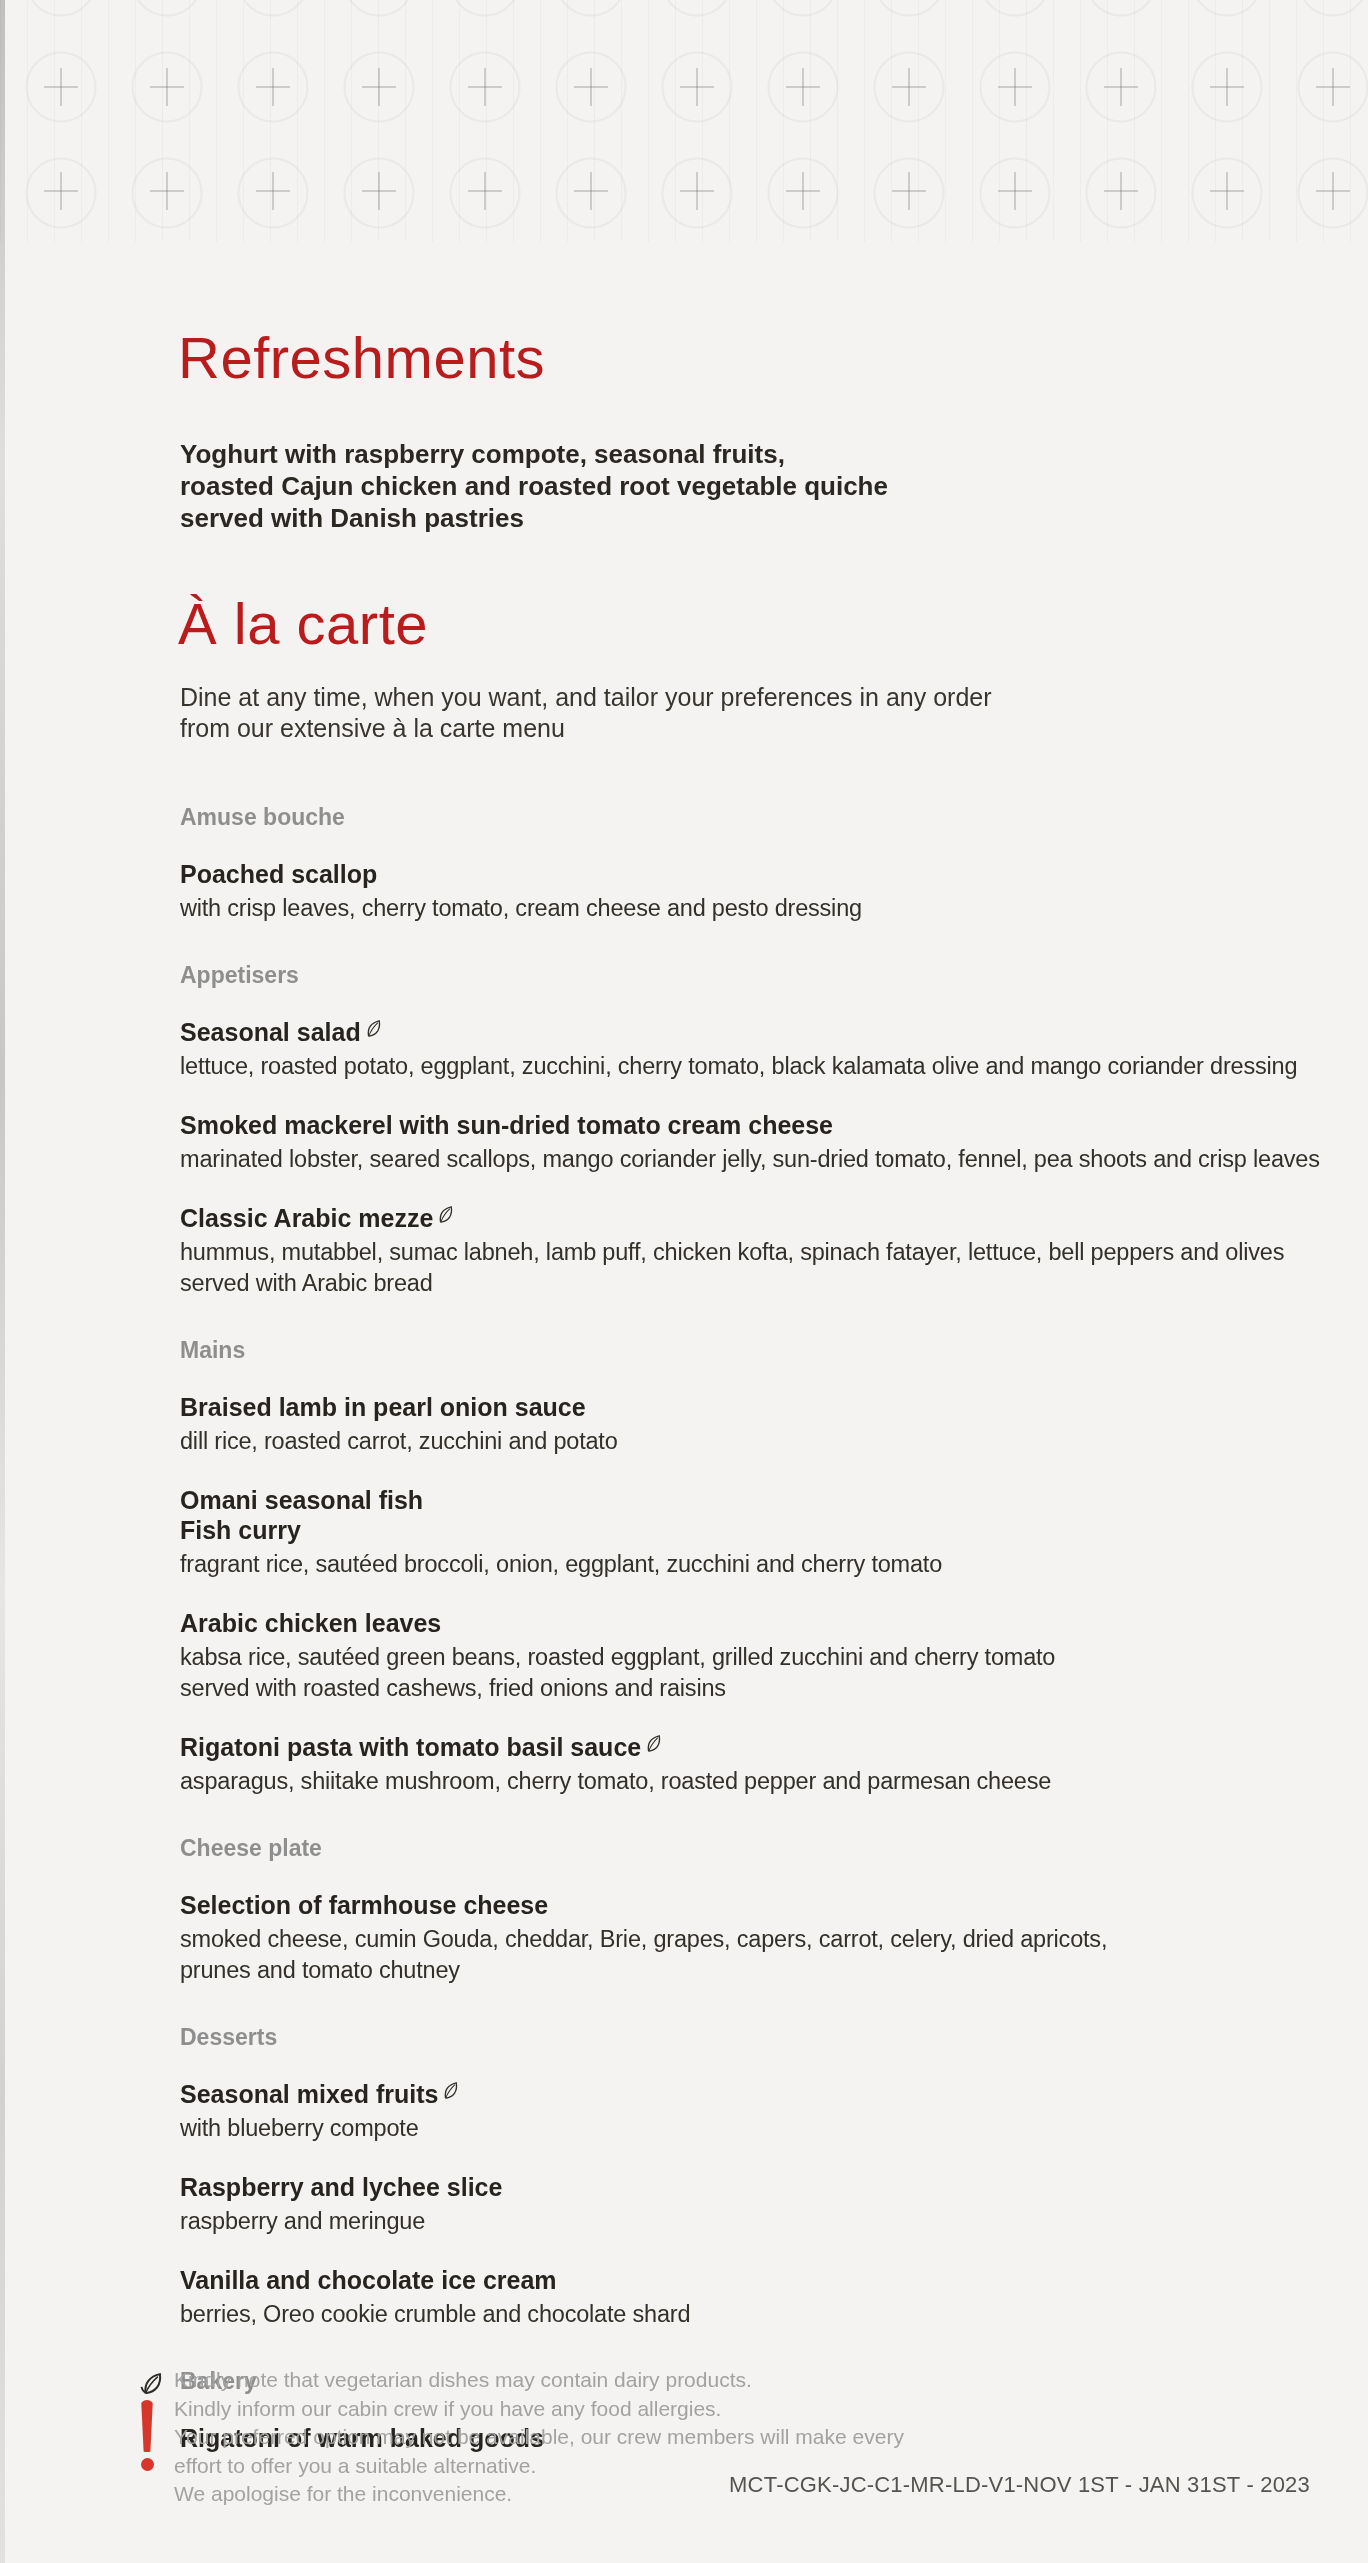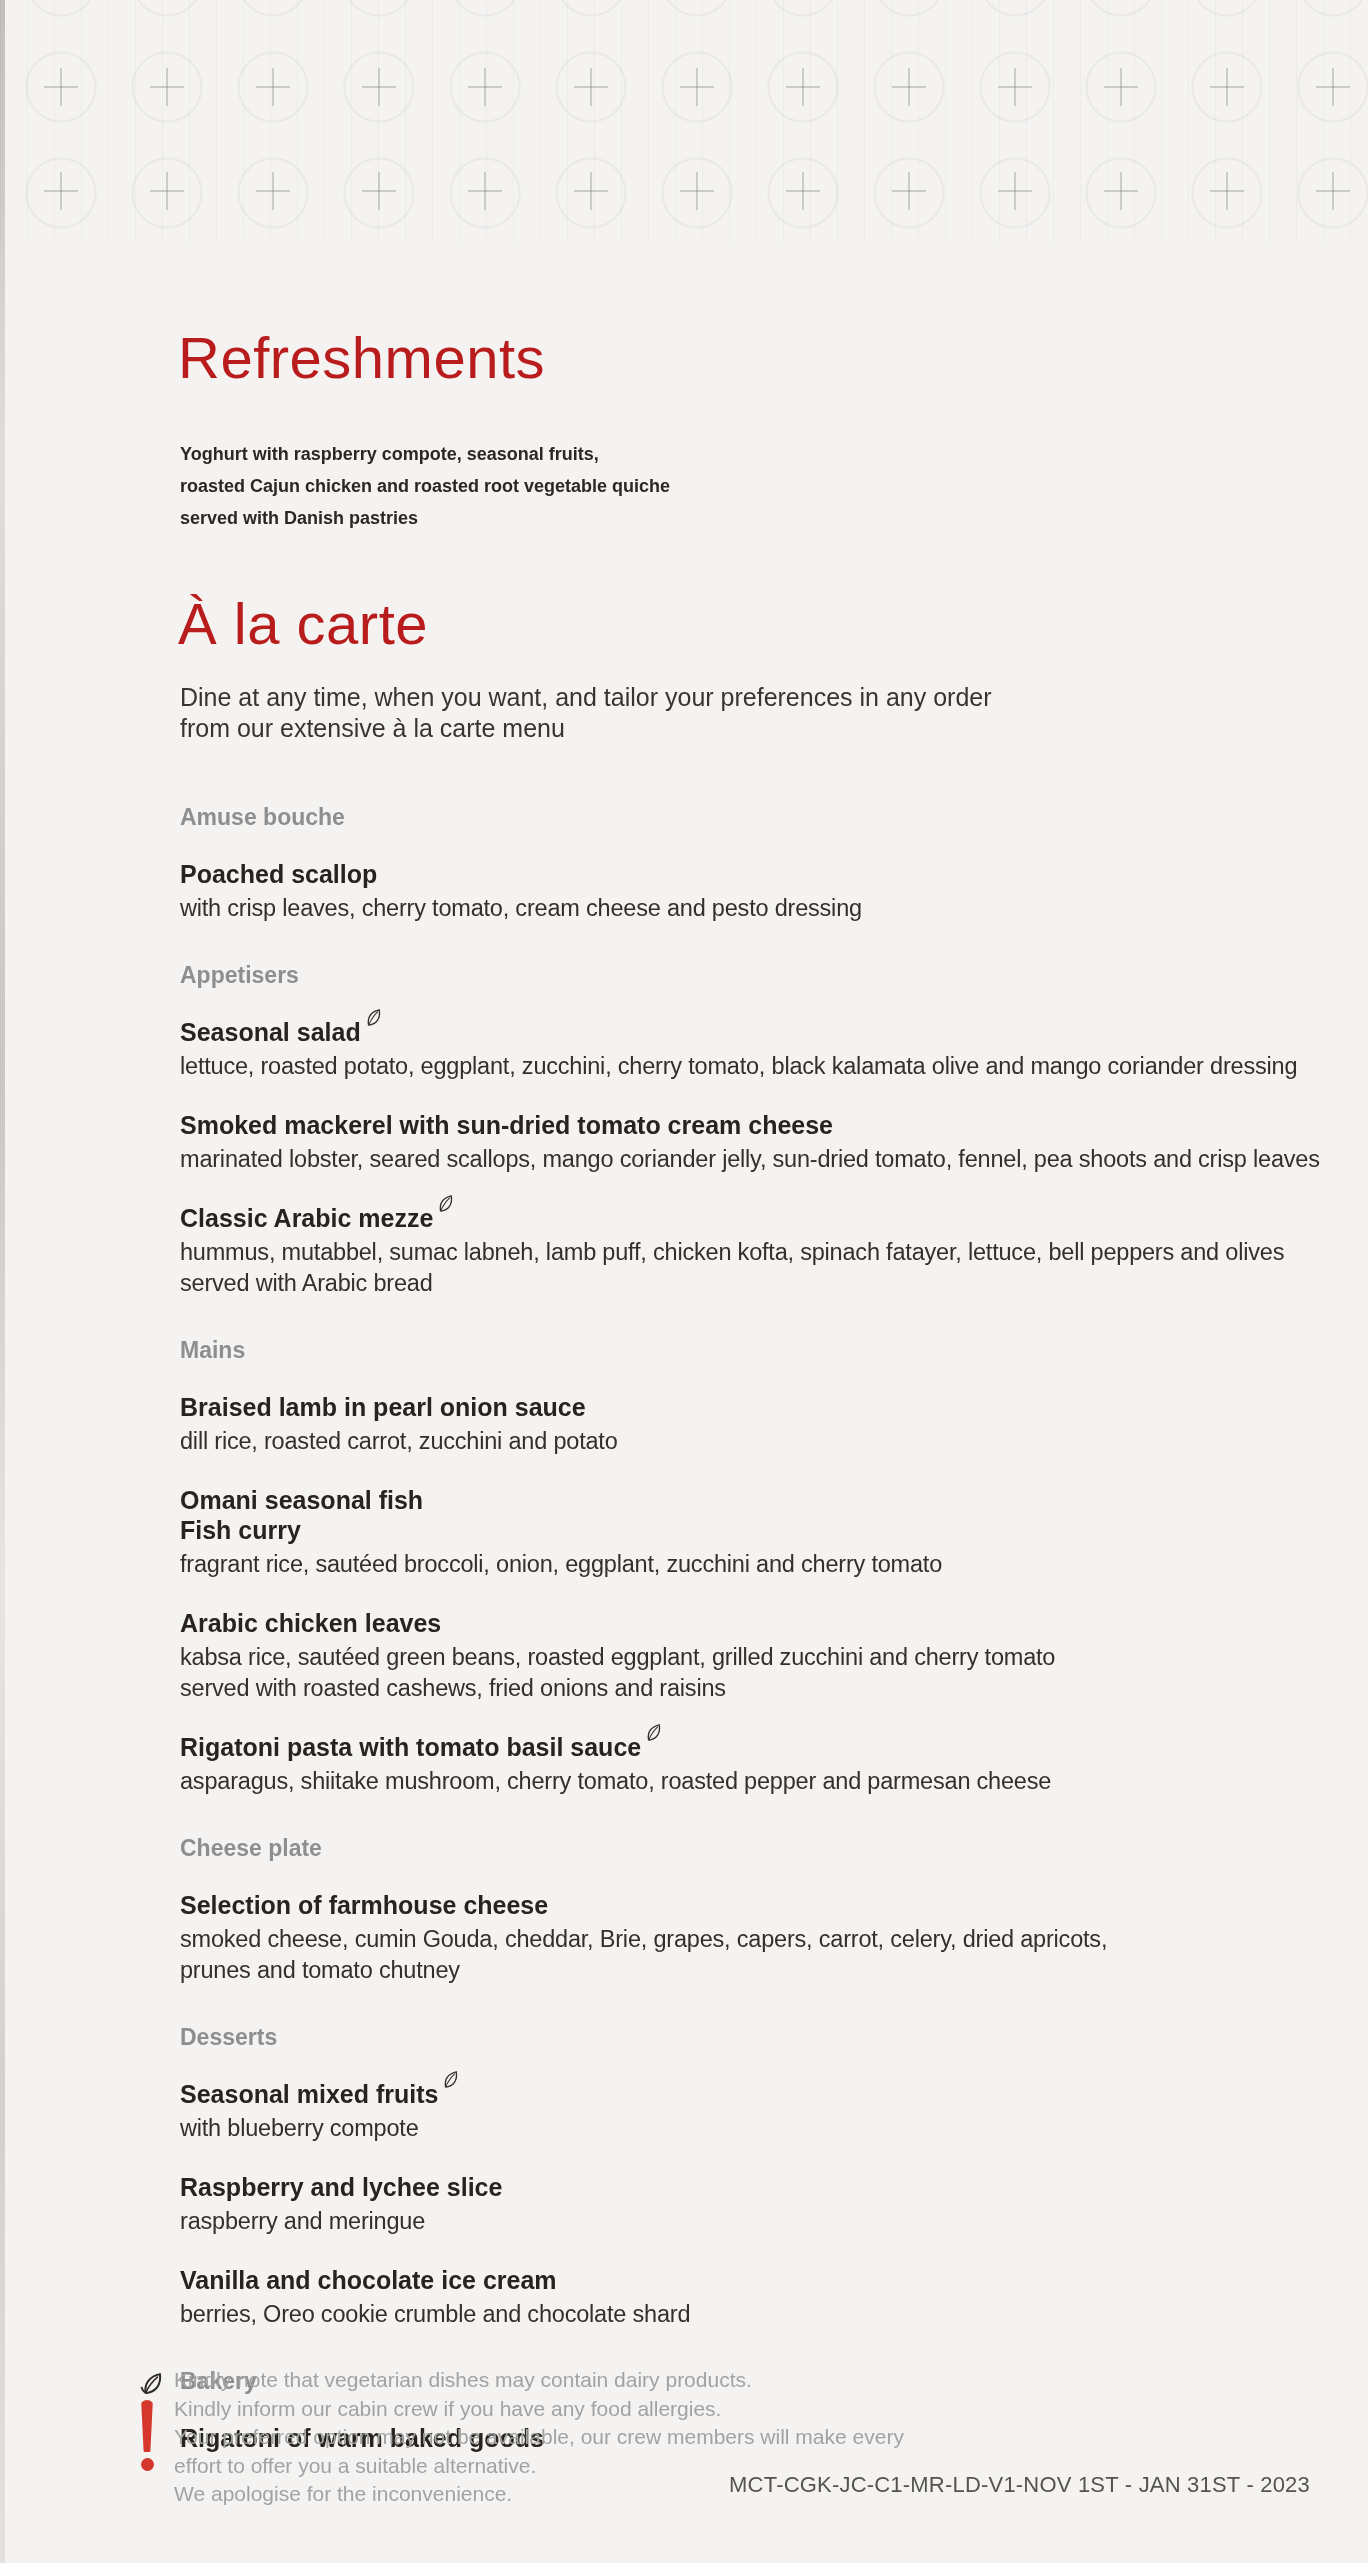--- a/index.html
+++ b/index.html
@@ -53,40 +53,40 @@
   .big-title{
     position:absolute;left:178px;
     font-size:58px;line-height:1.05;font-weight:300;
     color:#b91c1c;letter-spacing:.5px;
     white-space:pre-line;
   }
   #refreshments-title{top:328px;}
   #alacarte-title{top:594px;}
   .refresh-desc{
     position:absolute;left:180px;top:438px;
-    font-size:18px;line-height:32px;font-weight:bold;
+    font-size:26px;line-height:32px;font-weight:bold;
     color:#2b2823;white-space:pre-line;
   }
   .intro{
     position:absolute;left:180px;top:682px;
     font-size:25px;line-height:31px;color:#38352f;
     white-space:pre-line;
   }
   .menu{
     position:absolute;left:180px;top:803px;width:1180px;
   }
   .section{margin-top:37px;}
   .section:first-child{margin-top:0;}
   .section-label{
     font-size:23px;font-weight:bold;color:#8e8e8e;
     line-height:28px;margin-bottom:10px;
   }
   .dish{margin-top:28px;}
   .dish:first-of-type{margin-top:0;}
-  .dish-name-row{display:flex;align-items:flex-start;}
+  .dish-name-row{display:flex;align-items:flex-end;}
   .dish-name{
     font-size:25px;font-weight:bold;color:#27241f;
     line-height:30px;white-space:pre-line;
   }
   .leaf-icon{
     display:inline-block;margin-left:3px;
     transform:translateY(-9px) rotate(-8deg);
     color:#33302a;
   }
   .leaf-icon svg{display:block;}

